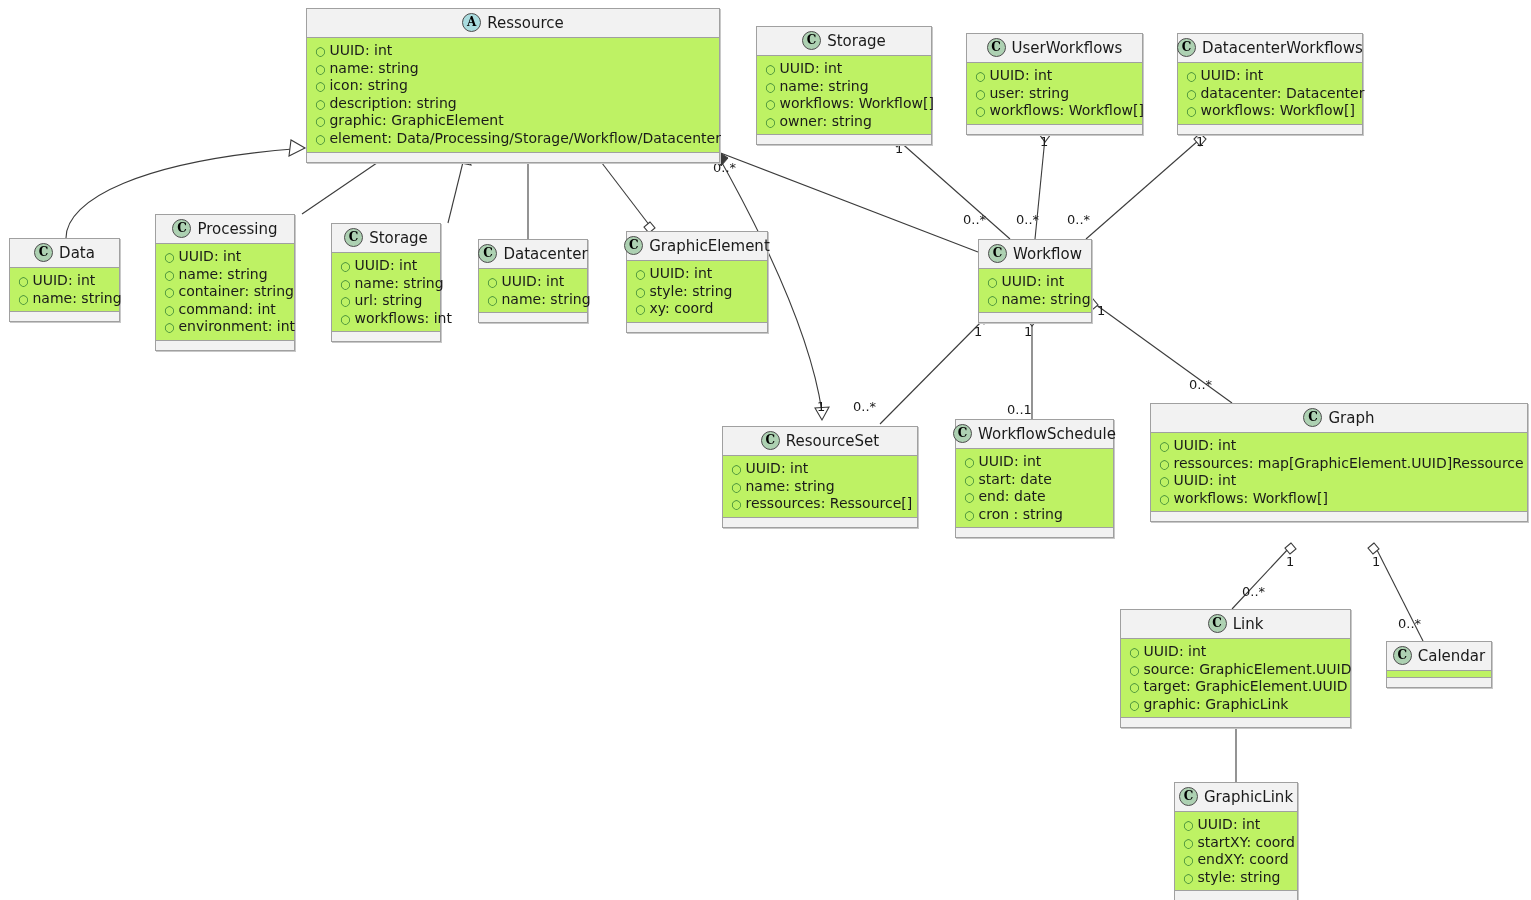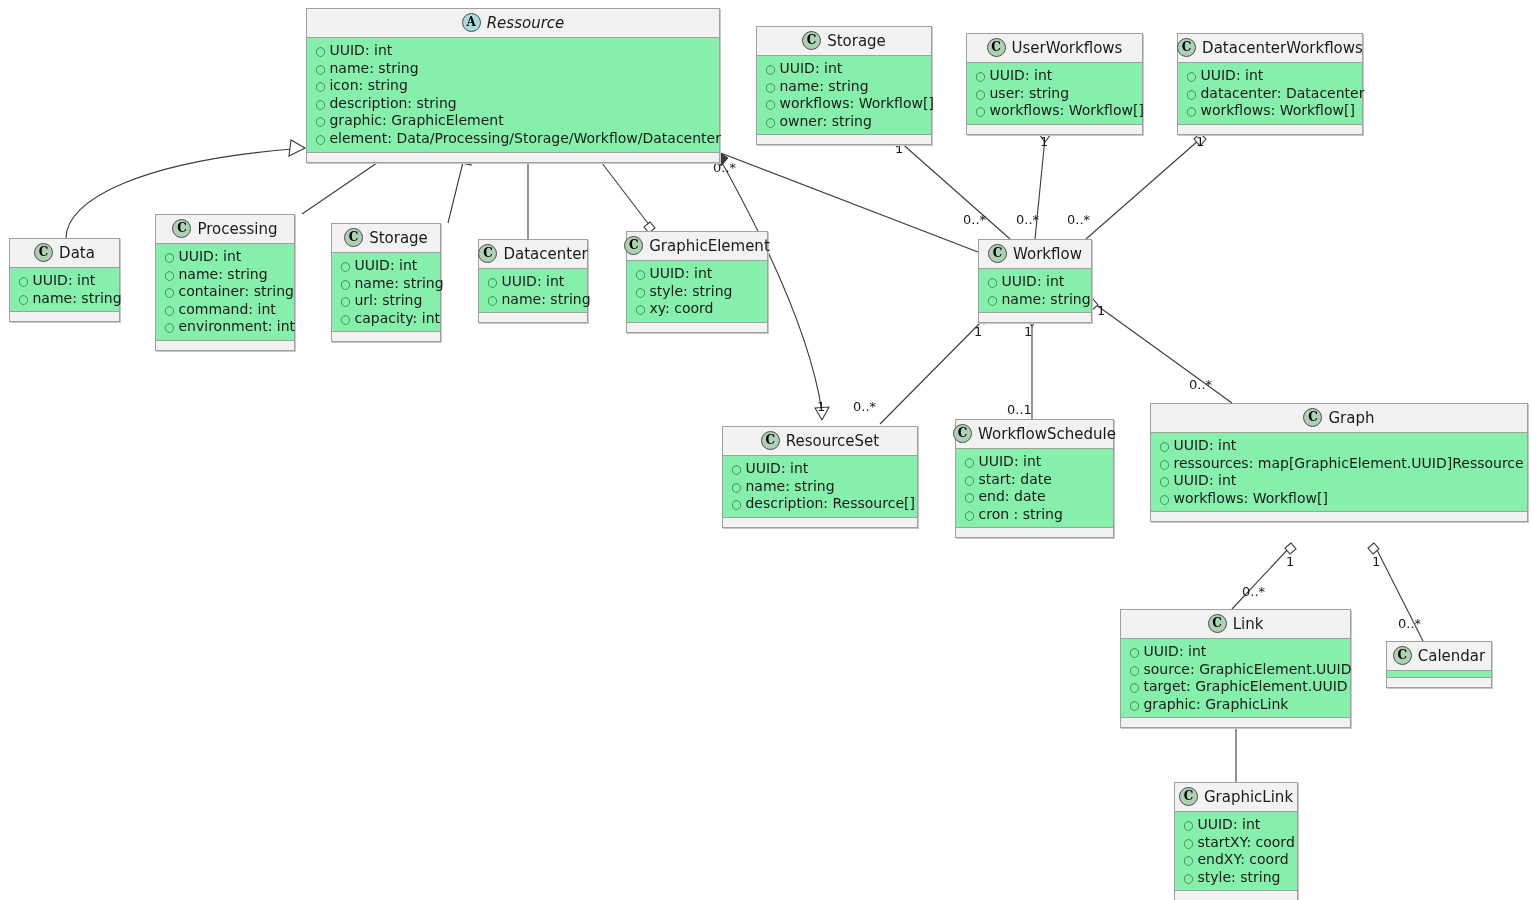--- a/index.html
+++ b/index.html
@@ -18,40 +18,40 @@
     text-align:center;
     font-size:15px;
     color:#1a1a1a;
     border-bottom:1px solid #a0a0a0;
     white-space:nowrap;
     display:flex;
     align-items:center;
     justify-content:center;
     gap:6px;
   }
-  .uml-header.abstract .cname{font-style:italic;}
+  .uml-header.abstract .cname{}
   .stereo{
     display:inline-block;
     width:17px;height:17px;
     border-radius:50%;
     border:1px solid #4d4d4d;
     background:#add1b2;
     color:#000;
     font-size:12px;
     font-weight:bold;
     line-height:17px;
     text-align:center;
     font-family:"DejaVu Serif","Liberation Serif",serif;
     flex:0 0 auto;
   }
   .stereo.abstract{background:#a9dcdf;}
   .uml-attrs{
     padding:4px 6px 4px 8px;
     border-bottom:1px solid #a0a0a0;
-    background:#86efac;
+    background:#bef264;
   }
   .attr{
     font-size:14px;
     color:#1a1a1a;
     white-space:nowrap;
     line-height:16.6px;
     padding-left:0;
   }
   .attr .vis{color:#2f7d32;font-size:12px;margin-right:4px;}
   .uml-methods{height:9px;background:#f2f2f2;}
@@ -217,21 +217,21 @@
       </div>
       <div class="uml-class" style="left: 331px; top: 223px; width: 110px;">
         <div class="uml-header">
           <span class="stereo">C</span>
           <span class="cname">Storage</span>
         </div>
         <div class="uml-attrs">
           <div class="attr"><span class="vis">○</span><span>UUID: int</span></div>
           <div class="attr"><span class="vis">○</span><span>name: string</span></div>
           <div class="attr"><span class="vis">○</span><span>url: string</span></div>
-          <div class="attr"><span class="vis">○</span><span>capacity: int</span></div>
+          <div class="attr"><span class="vis">○</span><span>workflows: int</span></div>
         </div>
         <div class="uml-methods"></div>
       </div>
       <div class="uml-class" style="left: 478px; top: 239px; width: 110px;">
         <div class="uml-header">
           <span class="stereo">C</span>
           <span class="cname">Datacenter</span>
         </div>
         <div class="uml-attrs">
           <div class="attr"><span class="vis">○</span><span>UUID: int</span></div>
@@ -263,21 +263,21 @@
         <div class="uml-methods"></div>
       </div>
       <div class="uml-class" style="left: 722px; top: 426px; width: 196px;">
         <div class="uml-header">
           <span class="stereo">C</span>
           <span class="cname">ResourceSet</span>
         </div>
         <div class="uml-attrs">
           <div class="attr"><span class="vis">○</span><span>UUID: int</span></div>
           <div class="attr"><span class="vis">○</span><span>name: string</span></div>
-          <div class="attr"><span class="vis">○</span><span>description: Ressource[]</span></div>
+          <div class="attr"><span class="vis">○</span><span>ressources: Ressource[]</span></div>
         </div>
         <div class="uml-methods"></div>
       </div>
       <div class="uml-class" style="left: 955px; top: 419px; width: 159px;">
         <div class="uml-header">
           <span class="stereo">C</span>
           <span class="cname">WorkflowSchedule</span>
         </div>
         <div class="uml-attrs">
           <div class="attr"><span class="vis">○</span><span>UUID: int</span></div>

